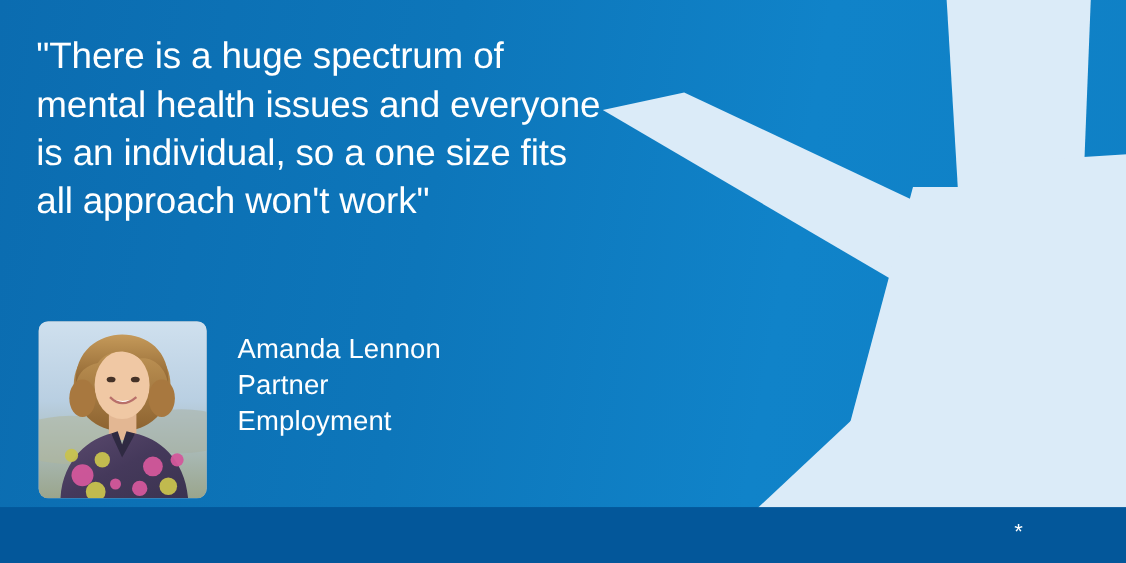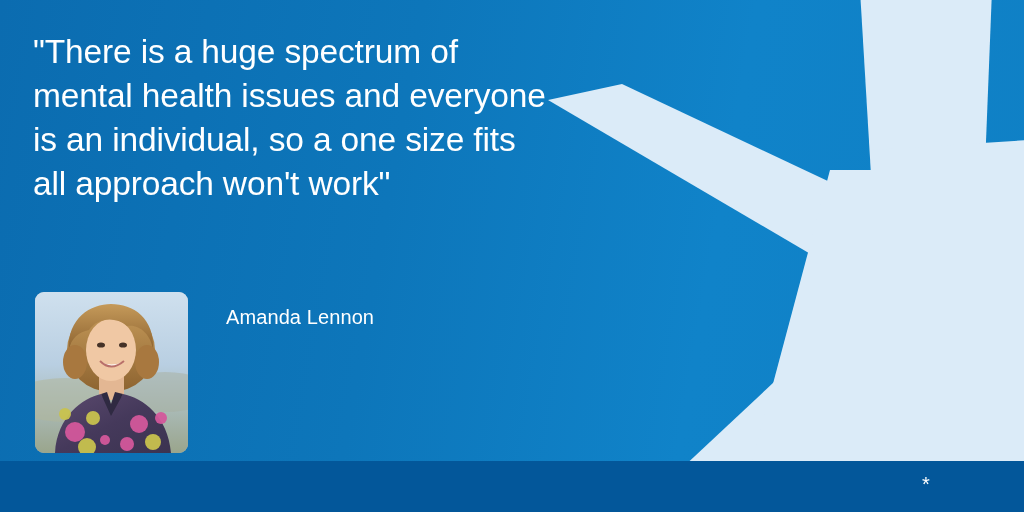--- a/index.html
+++ b/index.html
@@ -57,24 +57,24 @@
     height: 161px;
     border-radius: 9px;
     overflow: hidden;
     flex: 0 0 auto;
     position: relative;
     background: #9fb4c6;
   }
   .portrait svg { display: block; width: 100%; height: 100%; }
 
   .person {
-    margin-left: 38px;
+    margin-left: 28px;
     padding-top: 9px;
     color: #ffffff;
-    font-size: 20px;
+    font-size: 25px;
     line-height: 33px;
     font-weight: 400;
     letter-spacing: 0.1px;
   }
   .person div { white-space: nowrap; }
 
   
   .footer {
     position: absolute;
     left: 0;
@@ -185,20 +185,22 @@
           <circle cx="126" cy="126" r="6" fill="#d3589b"></circle>
           <circle cx="70" cy="148" r="5" fill="#d3589b"></circle>
         </g>
 
         <path d="M66 102 L76 124 L88 102 L80 100 L76 112 L72 100 Z" fill="#2f2a42"></path>
       </svg>
     </div>
 
     <div class="person">
       <div>Amanda Lennon</div>
+      <div>Partner</div>
+      <div>Employment</div>
     </div>
 
   </div>
 
   <div class="footer">
     <div class="logo">
       <span class="word-gap"></span>
       <span class="logo-star">*</span>
     </div>
   </div>

